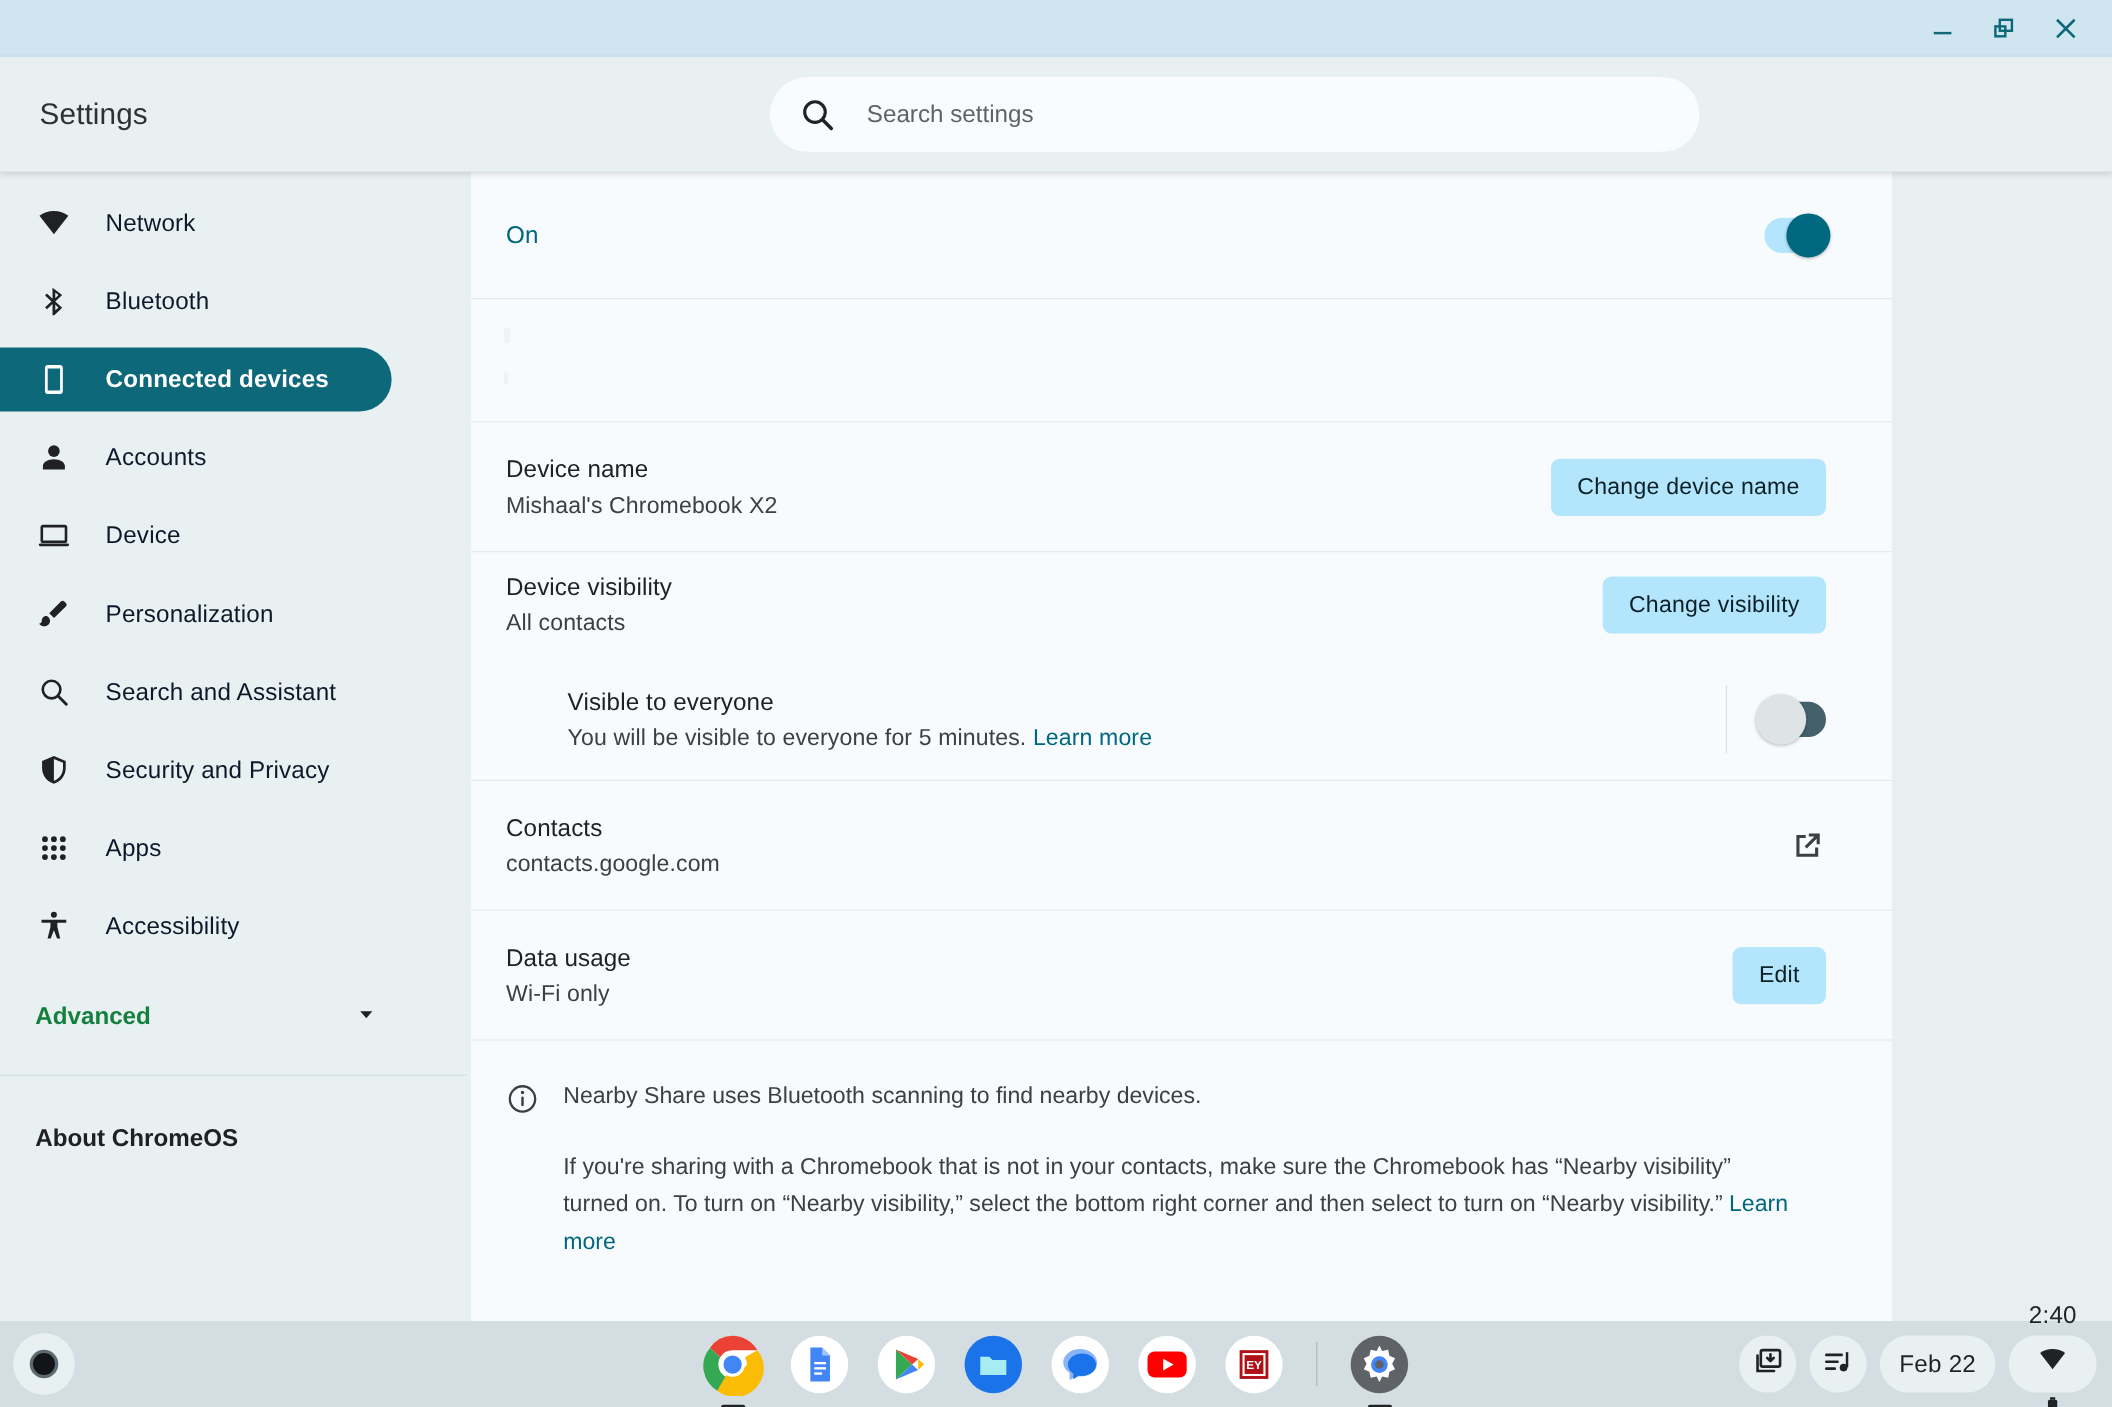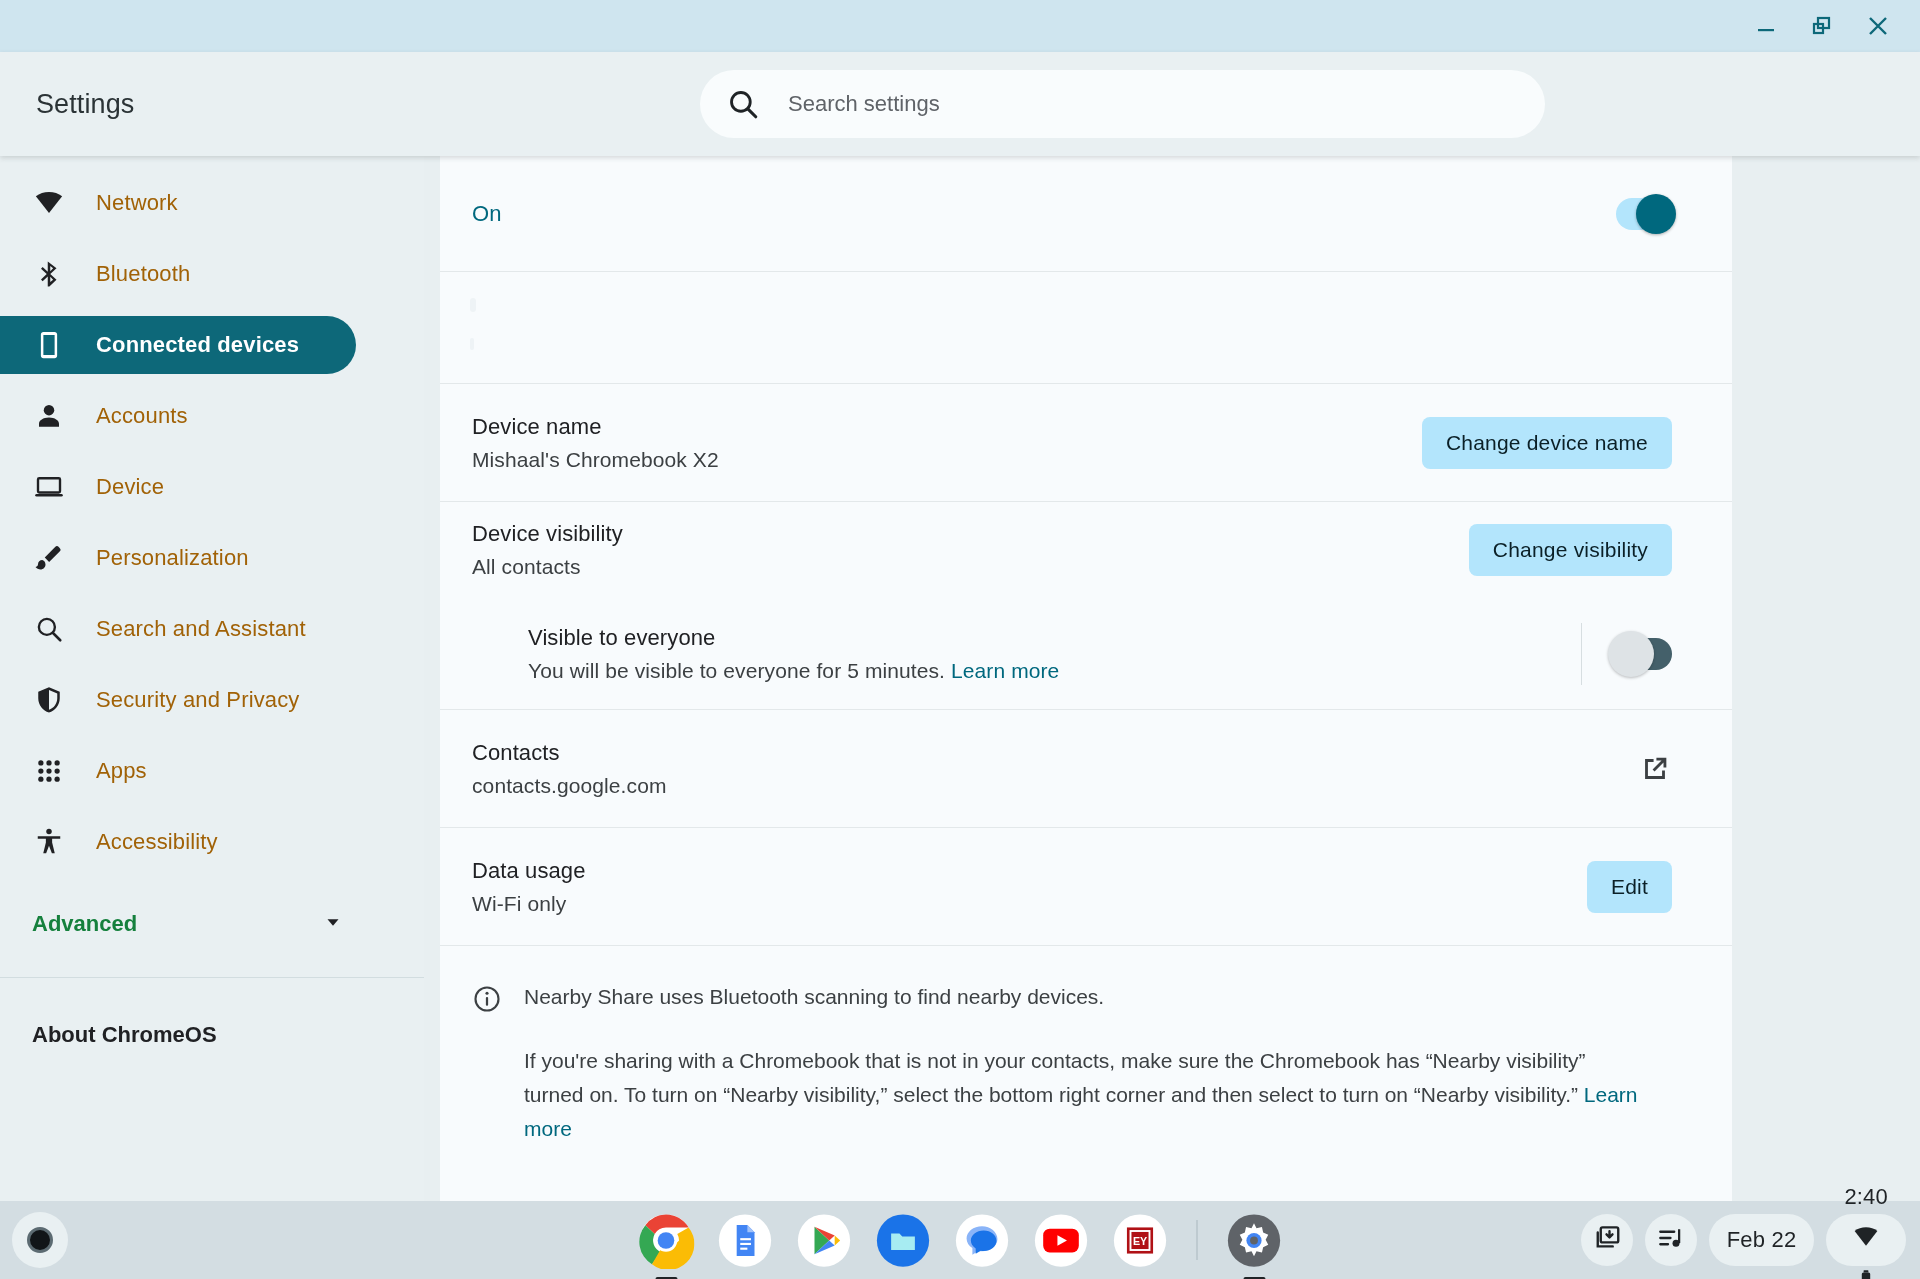--- a/index.html
+++ b/index.html
@@ -65,42 +65,42 @@
     border-radius: 0 29px 29px 0;
     padding-left: 32px;
     cursor: default;
   }
   .nav-item + .nav-item { margin-top: 13px; }
   .nav-icon {
     width: 34px; height: 34px; flex: 0 0 34px;
     display: flex; align-items: center; justify-content: center;
     margin-right: 30px;
   }
-  .nav-label { font-size: 22px; color: #a16207; letter-spacing: .15px; }
+  .nav-label { font-size: 22px; color: #0f172a; letter-spacing: .15px; }
   .nav-item.selected { background: #0d6879; }
   .nav-item.selected .nav-label { color: #ffffff; font-weight: bold; }
   .nav-item.selected .nav-icon svg { fill: #ffffff; }
   .nav-icon svg { fill: #202124; }
 
   .adv-row {
     display: flex; align-items: center; justify-content: space-between;
     height: 58px; padding-left: 32px; padding-right: 80px;
     margin-top: 24px; cursor: default;
   }
   .adv-label { font-size: 22px; color: #15803d; font-weight: bold; }
   .divider-h { height: 1px; background: #d2dde0; margin: 24px 0 0 0; width: 424px; }
   .about-row {
     display: flex; align-items: center;
     height: 58px; padding-left: 32px; margin-top: 28px; cursor: default;
   }
   .about-label { font-size: 22px; color: #202124; font-weight: bold; }
 
   
   .content {
-    position: absolute; left: 440px; top: 156px;
+    position: absolute; left: 428px; top: 156px;
     width: 1292px; height: 1048px;
     background: #f8fbfd;
     overflow: hidden;
   }
   .row {
     position: relative;
     border-bottom: 1px solid #e3e8ea;
     padding: 0 60px 0 32px;
     display: flex; align-items: center; justify-content: space-between;
   }

